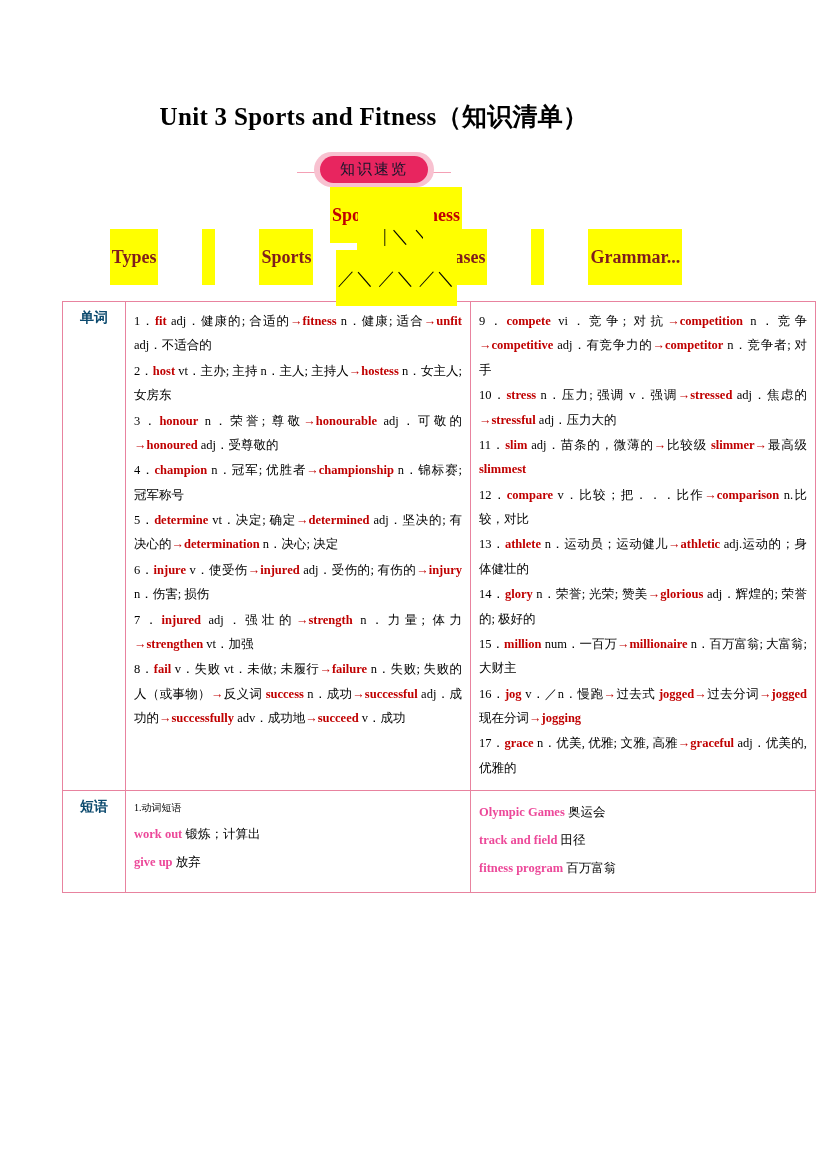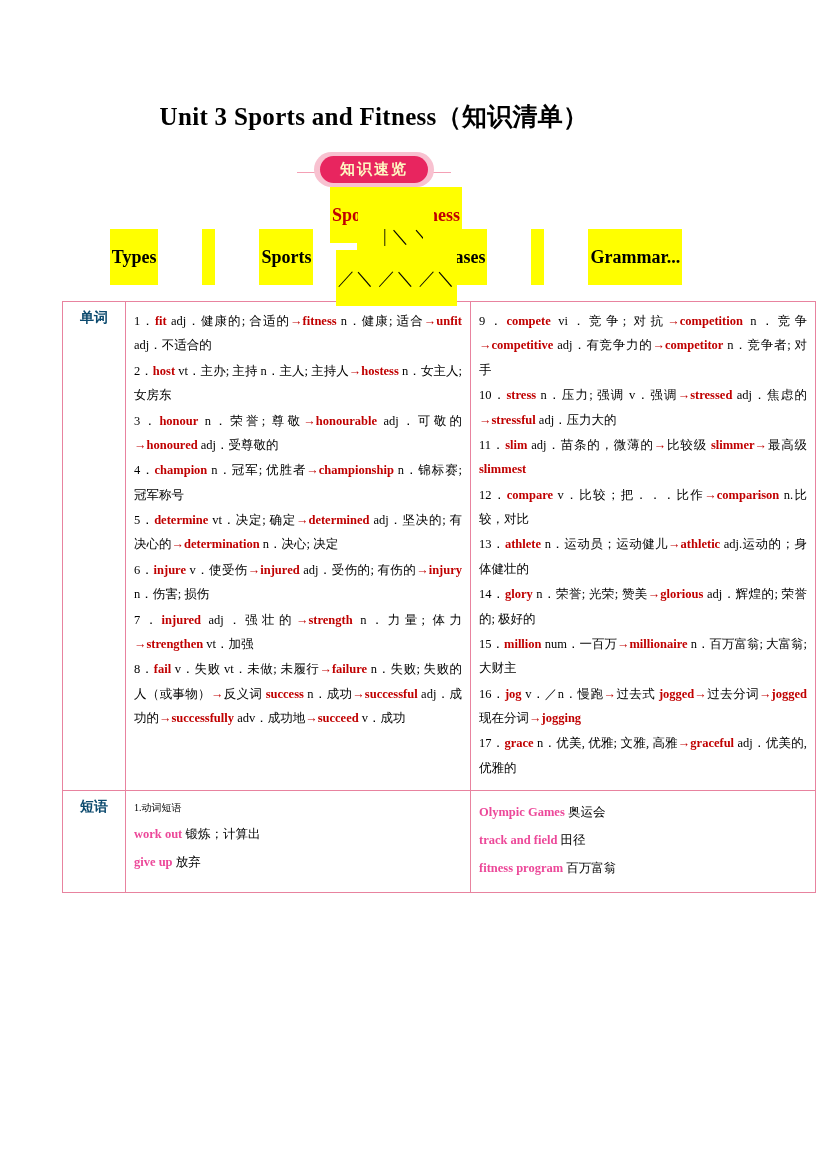--- a/index.html
+++ b/index.html
@@ -49,23 +49,23 @@
     left: 50%;
     top: 3px;
     transform: translateX(-50%);
     background: #f8c1d0;
     border-radius: 20px;
     padding: 4px 6px;
   }
   .banner-inner {
     background: #e8255f;
     border-radius: 16px;
-    color: #fef9c3;
+    color: #0f172a;
     font-family: "Liberation Sans", sans-serif;
-    font-weight: bold;
+    font-weight: normal;
     font-size: 15px;
     padding: 4px 20px;
     letter-spacing: 2px;
   }
 
   
   .tree {
     margin-top: 10px;
     font-family: "Liberation Serif", serif;
   }
@@ -79,21 +79,21 @@
     font-weight: bold;
     font-size: 18px;
     color: #000;
     padding: 18px 2px;
     margin-left: 44px;
   }
   .tree-row.slashes .hl {
     font-weight: normal;
     letter-spacing: 0px;
   }
-  .tree-blue { color: #000000; }
+  .tree-blue { color: #7f1d1d; }
   .tree-red { color: #c00000; }
 
   
   table.kt {
     margin-top: 12px;
     border-collapse: collapse;
     width: 703px;
     table-layout: fixed;
   }
   table.kt td {

